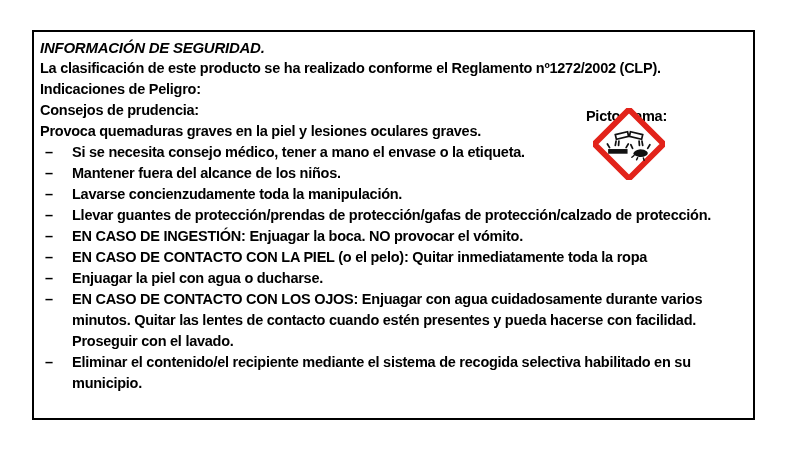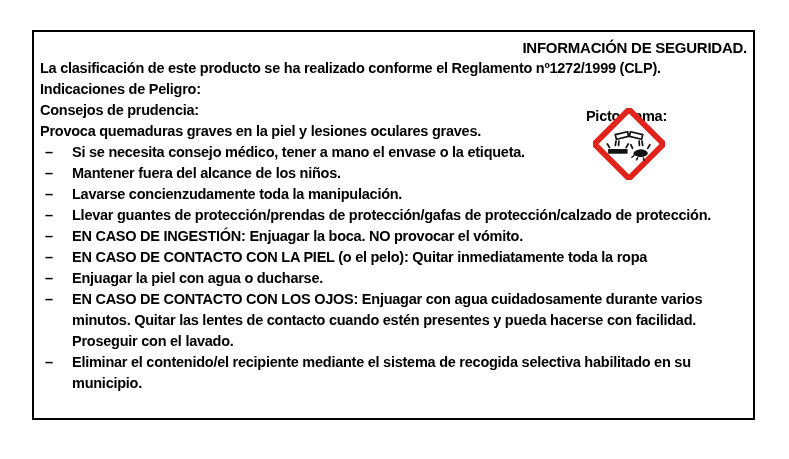--- a/index.html
+++ b/index.html
@@ -9,40 +9,40 @@
     font-family:"Liberation Sans", sans-serif;
     color:#000;
   }
   .sheet {
     position:absolute; left:32px; top:30px; width:723px; height:390px;
     border:2px solid #000; background:#fff;
     padding:5px 6px 0 6px;
     font-size:14.5px; font-weight:700; letter-spacing:-0.25px;
     line-height:21px;
   }
-  .doc-title { text-align:right; font-size:15px; }
+  .doc-title { text-align:left; font-style:italic; font-size:15px; }
   .line { white-space:nowrap; }
   .plist { width:100%; }
   .pitem { display:flex; }
   .dash { width:32px; padding-left:5px; flex:0 0 32px; }
   .txt  { flex:1; }
   .tline { display:block; white-space:nowrap; }
   .picto-label { position:absolute; top:50px; right:86px; white-space:nowrap;margin-top:24px; }
   .picto {
     position:absolute; top:76px; left:559px; width:72px; height:72px;
   }
   .picto svg { width:100%; height:100%; display:block; }
 </style>
 </head>
 <body>
 
 <div class="sheet">
 
   <div class="doc-title">INFORMACIÓN DE SEGURIDAD.</div>
-  <div class="line">La clasificación de este producto se ha realizado conforme el Reglamento nº1272/1999 (CLP).</div>
+  <div class="line">La clasificación de este producto se ha realizado conforme el Reglamento nº1272/2002 (CLP).</div>
   <div class="line">Indicaciones de Peligro:</div>
   <div class="line">Consejos de prudencia:</div>
   <div class="line">Provoca quemaduras graves en la piel y lesiones oculares graves.</div>
 
   <div class="plist">
 
     <div class="pitem">
       <span class="dash">–</span>
       <span class="txt">
           <span class="tline">Si se necesita consejo médico, tener a mano el envase o la etiqueta.</span>

